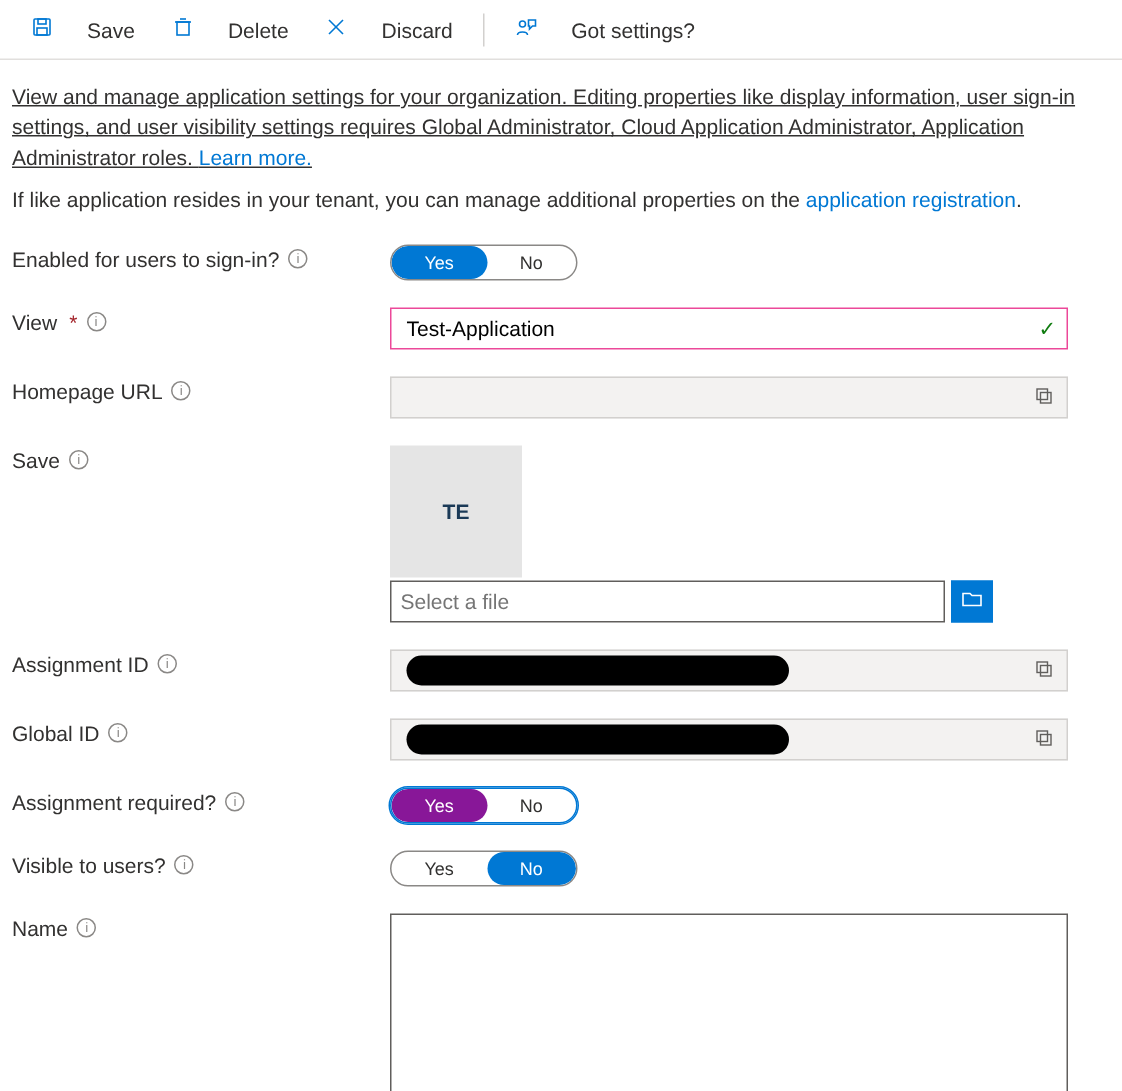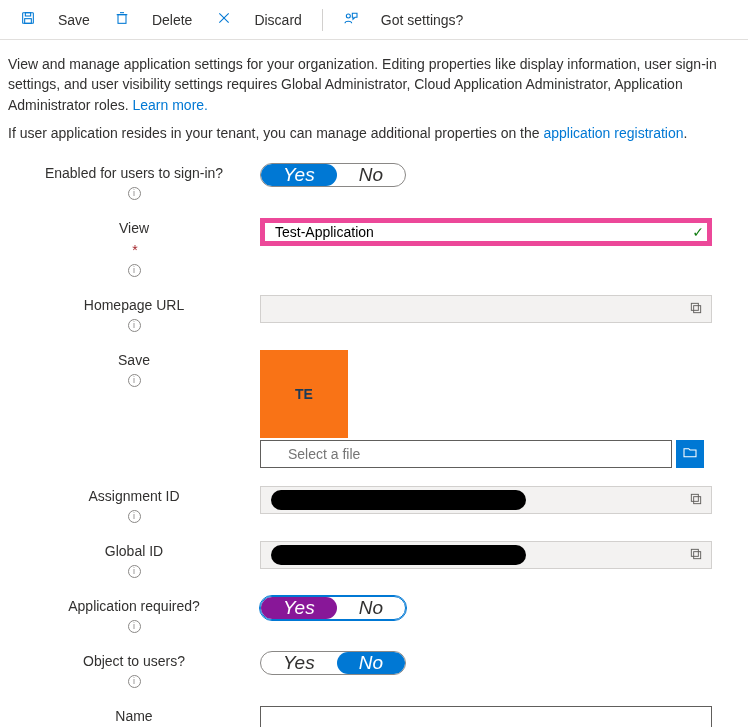--- a/index.html
+++ b/index.html
@@ -37,35 +37,35 @@
       height: 22px;
       background: #d2d0ce;
       margin: 0 6px;
     }
     .content {
       padding: 14px 8px 10px 8px;
     }
     .intro {
       line-height: 1.45;
       margin-bottom: 0;
+      text-decoration: underline;
     }
     .link { color: #0078d4; cursor: pointer; }
     .tenant-line { margin: 10px 0 22px 0; }
     .row {
       display: flex;
       align-items: flex-start;
       margin-bottom: 18px;
     }
     .label-col {
       width: 252px;
       display: flex;
       align-items: center;
       gap: 6px;
       padding-top: 2px;
-      flex-direction: column;
     }
     .label-col .req { color: #a4262c; margin-left:2px;}
     .info-icon {
       width: 13px; height: 13px;
       border: 1px solid #8a8886;
       border-radius: 50%;
       display:inline-flex; align-items:center; justify-content:center;
       font-size: 9px; color:#8a8886; cursor:pointer;
       line-height:1;
     }
@@ -76,31 +76,31 @@
     .pill {
       display: inline-flex;
       border: 1px solid #8a8886;
       border-radius: 14px;
       overflow: hidden;
       height: 24px;
       cursor:pointer;
     }
     .pill span {
       padding: 2px 22px;
-      font-size: 19px;
-      display:flex; align-items:center; justify-content:center;font-style:italic;
+      font-size: 12px;
+      display:flex; align-items:center; justify-content:center;
     }
     .pill .on { background:#0078d4; color:#fff; border-radius:12px; }
     .pill.purple .on { background:#881798; color:#fff; }
     .pill.purple { border:1px solid #0078d4; outline:1px solid #0078d4; border-radius:14px;}
     .pill.no-sel .on { background:#0078d4; color:#fff;}
     .text-input {
       width: 452px;
       height: 28px;
-      border: 5px solid #ec4899;
+      border: 1px solid #ec4899;
       padding: 2px 28px 2px 10px;
       font-size: 14px;
       position:relative;
     }
     .name-wrap { position:relative; display:inline-block;}
     .name-wrap .check {
       position:absolute; right:8px; top:6px;
       color:#107c10; font-size:14px;
     }
     .gray-input {
@@ -120,31 +120,31 @@
     }
     .copy-icon svg { width:14px; height:14px; stroke:#605e5c; fill:none;}
     .redacted {
       width: 255px;
       height: 20px;
       background: #000;
       border-radius: 10px;
     }
     .logo-box {
       width: 88px; height: 88px;
-      background:#f97316;
+      background:#e5e5e5;
       display:flex; align-items:center; justify-content:center;
       color:#1b3a57;
       font-weight:600;
       margin-bottom:2px;
     }
     .file-row { display:flex; align-items:stretch; }
     .file-input {
-      width: 412px; height:28px;
+      width: 370px; height:28px;
       border:1px solid #605e5c;
-      padding: 4px 27px; font-size:14px;
+      padding: 4px 6px; font-size:14px;
       color:#605e5c;
     }
     .file-btn {
       width:28px; height:28px; margin-left:4px;
       background:#0078d4; border:1px solid #0078d4;
       display:flex; align-items:center; justify-content:center;
       cursor:pointer;
     }
     .file-btn svg { width:16px; height:16px; stroke:#fff; fill:none;}
     .notes-area {
@@ -200,21 +200,21 @@
     </span>
     <span>Got settings?</span>
   </div>
 </div>
 
 <div class="content">
   <div class="intro">
     <span>View and manage application settings for your organization. Editing properties like display information, user sign-in settings, and user visibility settings requires Global Administrator, Cloud Application Administrator, Application Administrator roles. </span><span class="link">Learn more.</span>
   </div>
   <div class="tenant-line">
-    <span>If user application resides in your tenant, you can manage additional properties on the </span><span class="link">application registration</span><span>.</span>
+    <span>If like application resides in your tenant, you can manage additional properties on the </span><span class="link">application registration</span><span>.</span>
   </div>
 
   <div class="row">
     <div class="label-col">
       <span>Enabled for users to sign-in?</span>
       <span class="info-icon">i</span>
     </div>
     <div class="field-col">
       <div class="pill">
         <span class="on">Yes</span>
@@ -308,34 +308,34 @@
               <rect x="8" y="8" width="12" height="12"></rect>
               <rect x="4" y="4" width="12" height="12"></rect>
             </svg>
         </span>
       </div>
     </div>
   </div>
 
   <div class="row">
     <div class="label-col">
-      <span>Application required?</span>
+      <span>Assignment required?</span>
       <span class="info-icon">i</span>
     </div>
     <div class="field-col">
       <div class="pill purple">
         <span class="on">Yes</span>
         <span>No</span>
       </div>
     </div>
   </div>
 
   <div class="row">
     <div class="label-col">
-      <span>Object to users?</span>
+      <span>Visible to users?</span>
       <span class="info-icon">i</span>
     </div>
     <div class="field-col">
       <div class="pill no-sel">
         <span>Yes</span>
         <span class="on">No</span>
       </div>
     </div>
   </div>
 

